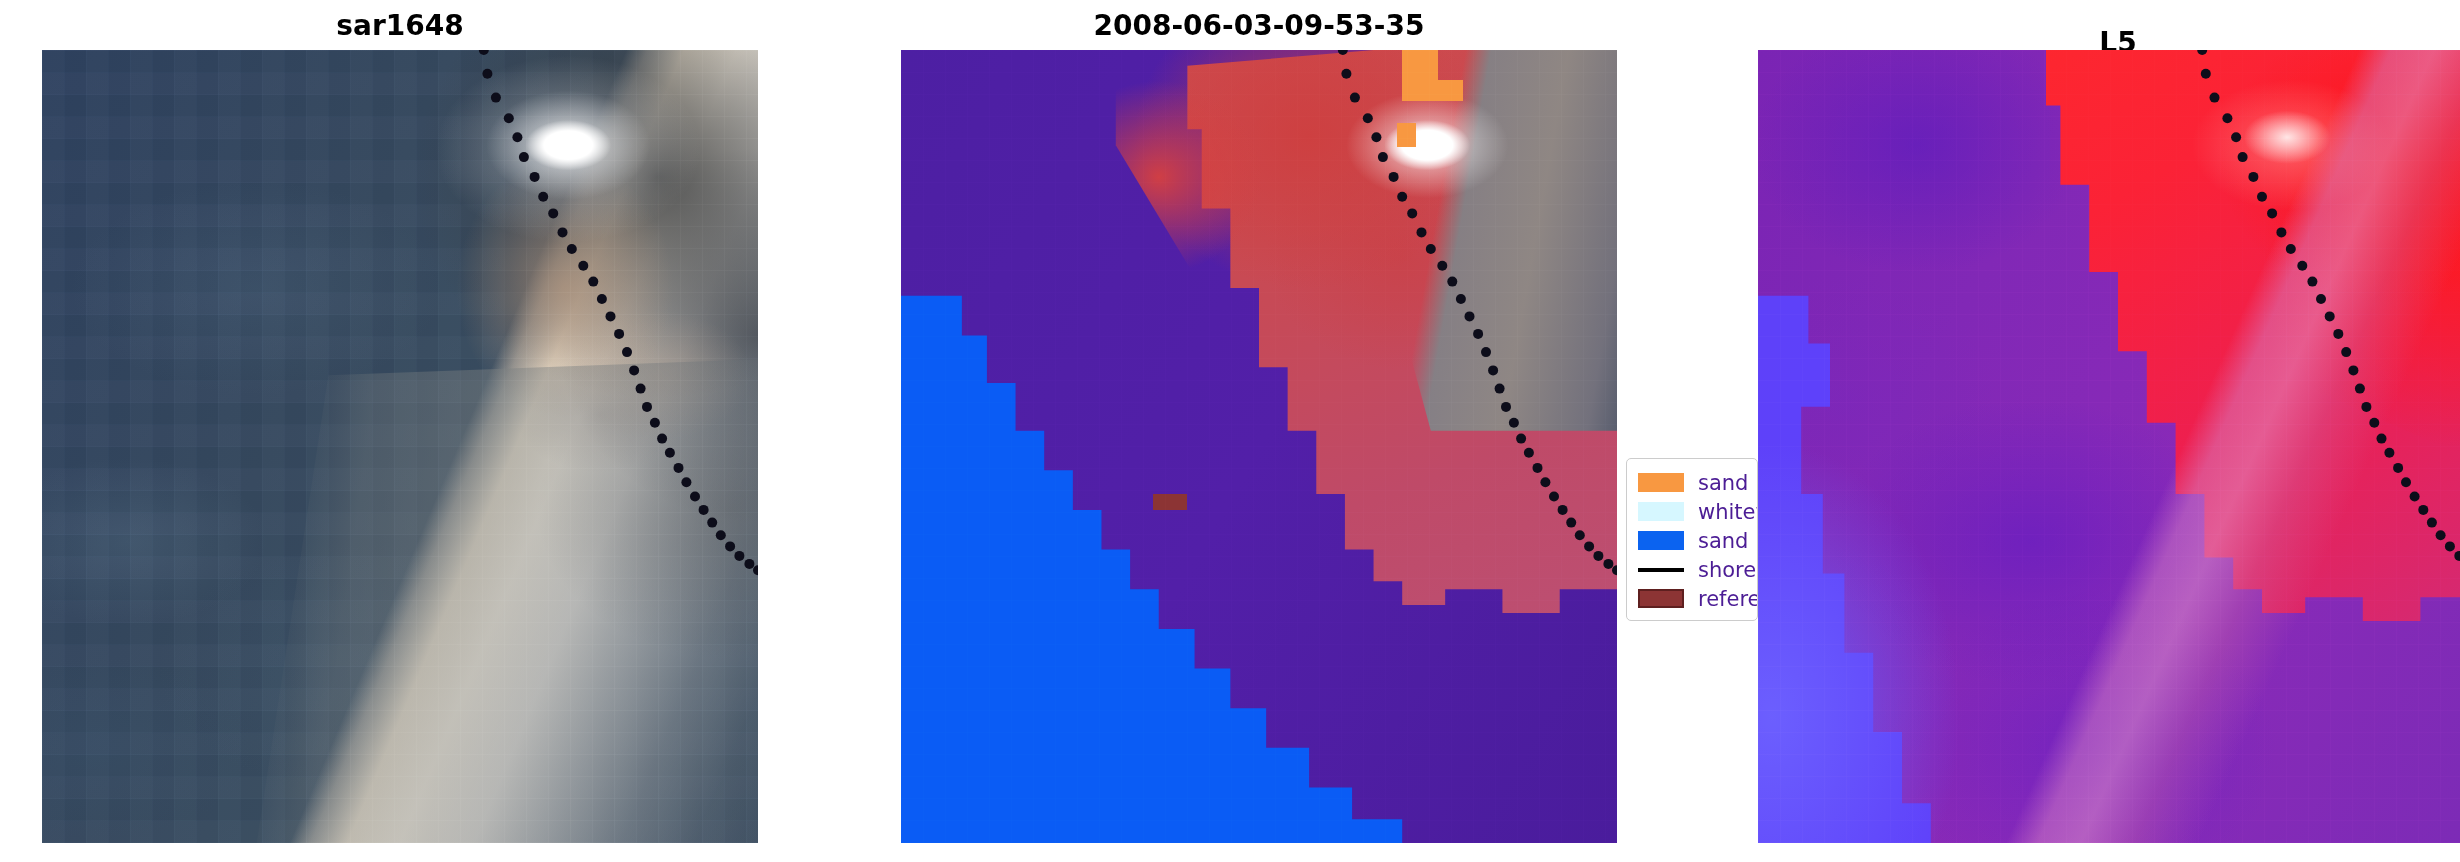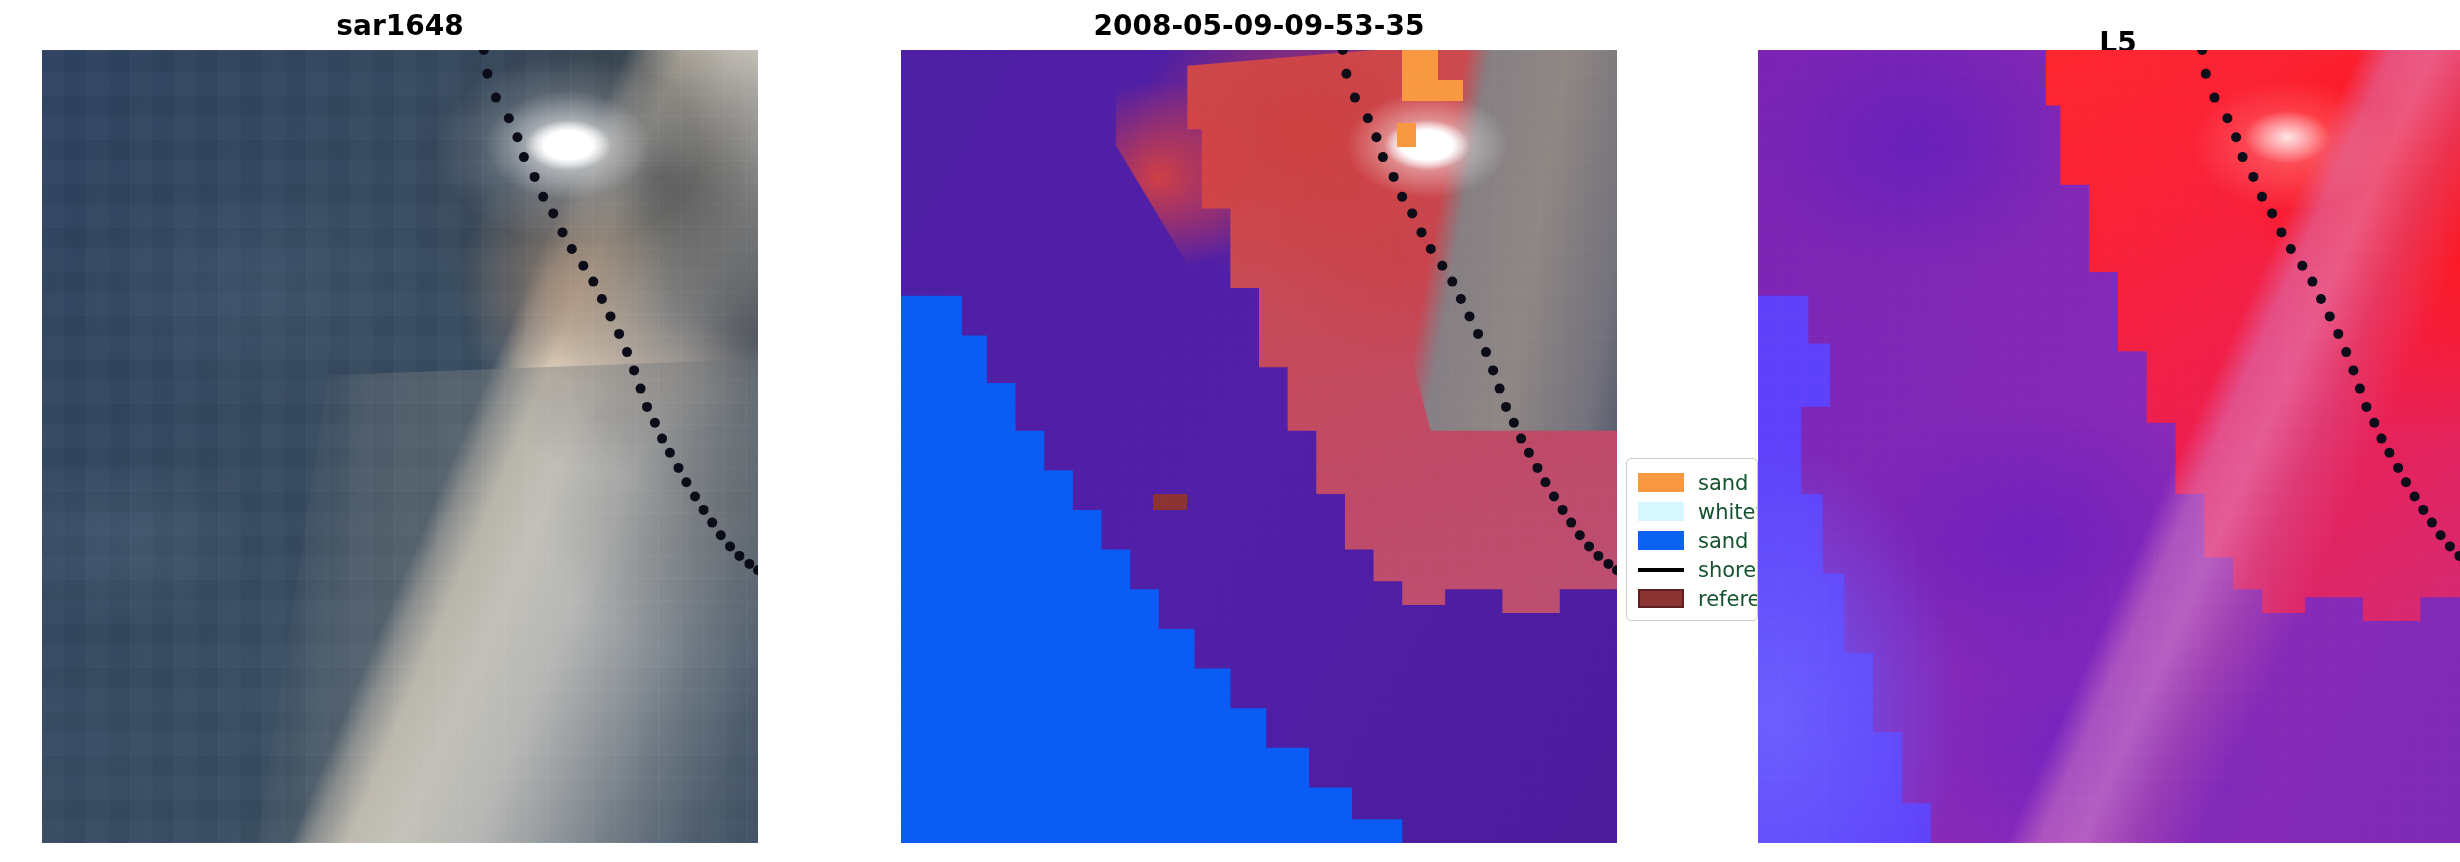--- a/index.html
+++ b/index.html
@@ -68,21 +68,21 @@
     align-items: center;
   }
   .legend-line {
     width: 46px;
     height: 4px;
     background: #000000;
   }
   .legend-label {
     font-family: "DejaVu Sans", sans-serif;
     font-size: 21px;
-    color: #14532d;
+    color: #4c1d95;
     white-space: nowrap;
   }
 </style>
 </head>
 <body>
 
 <div id="figure">
 
   <div class="panel-title" id="title-0" style="left: 14px; width: 716px; top: 9px;">sar1648</div>
 
@@ -171,21 +171,21 @@
         <circle cx="661.6" cy="459.9" r="5" fill="#0d0d1a"></circle>
         <circle cx="670.2" cy="472.6" r="5" fill="#0d0d1a"></circle>
         <circle cx="678.8" cy="485.3" r="5" fill="#0d0d1a"></circle>
         <circle cx="688.1" cy="496.4" r="5" fill="#0d0d1a"></circle>
         <circle cx="697.4" cy="505.9" r="5" fill="#0d0d1a"></circle>
         <circle cx="707.4" cy="513.9" r="5" fill="#0d0d1a"></circle>
         <circle cx="716.0" cy="520.2" r="5" fill="#0d0d1a"></circle>
       </svg>
   </div>
 
-  <div class="panel-title" id="title-1" style="left: 873px; width: 716px; top: 9px;">2008-05-09-09-53-35</div>
+  <div class="panel-title" id="title-1" style="left: 873px; width: 716px; top: 9px;">2008-06-03-09-53-35</div>
 
   <div class="axes" id="axes-1" style="left: 873px; top: 50px; width: 716px; height: 793px;">
 
     <div class="layer" style="background: linear-gradient(120deg,#4d1fa3 0%, #521fa8 50%, #4a1c9c 100%);"></div>
 
     <div class="layer" style="background:#0a5cf5;
            clip-path: polygon(0% 31%, 8.5% 31%, 8.5% 36%, 12% 36%, 12% 42%,
              16% 42%, 16% 48%, 20% 48%, 20% 53%, 24% 53%, 24% 58%,
              28% 58%, 28% 63%, 32% 63%, 32% 68%, 36% 68%, 36% 73%,
              41% 73%, 41% 78%, 46% 78%, 46% 83%, 51% 83%, 51% 88%,

